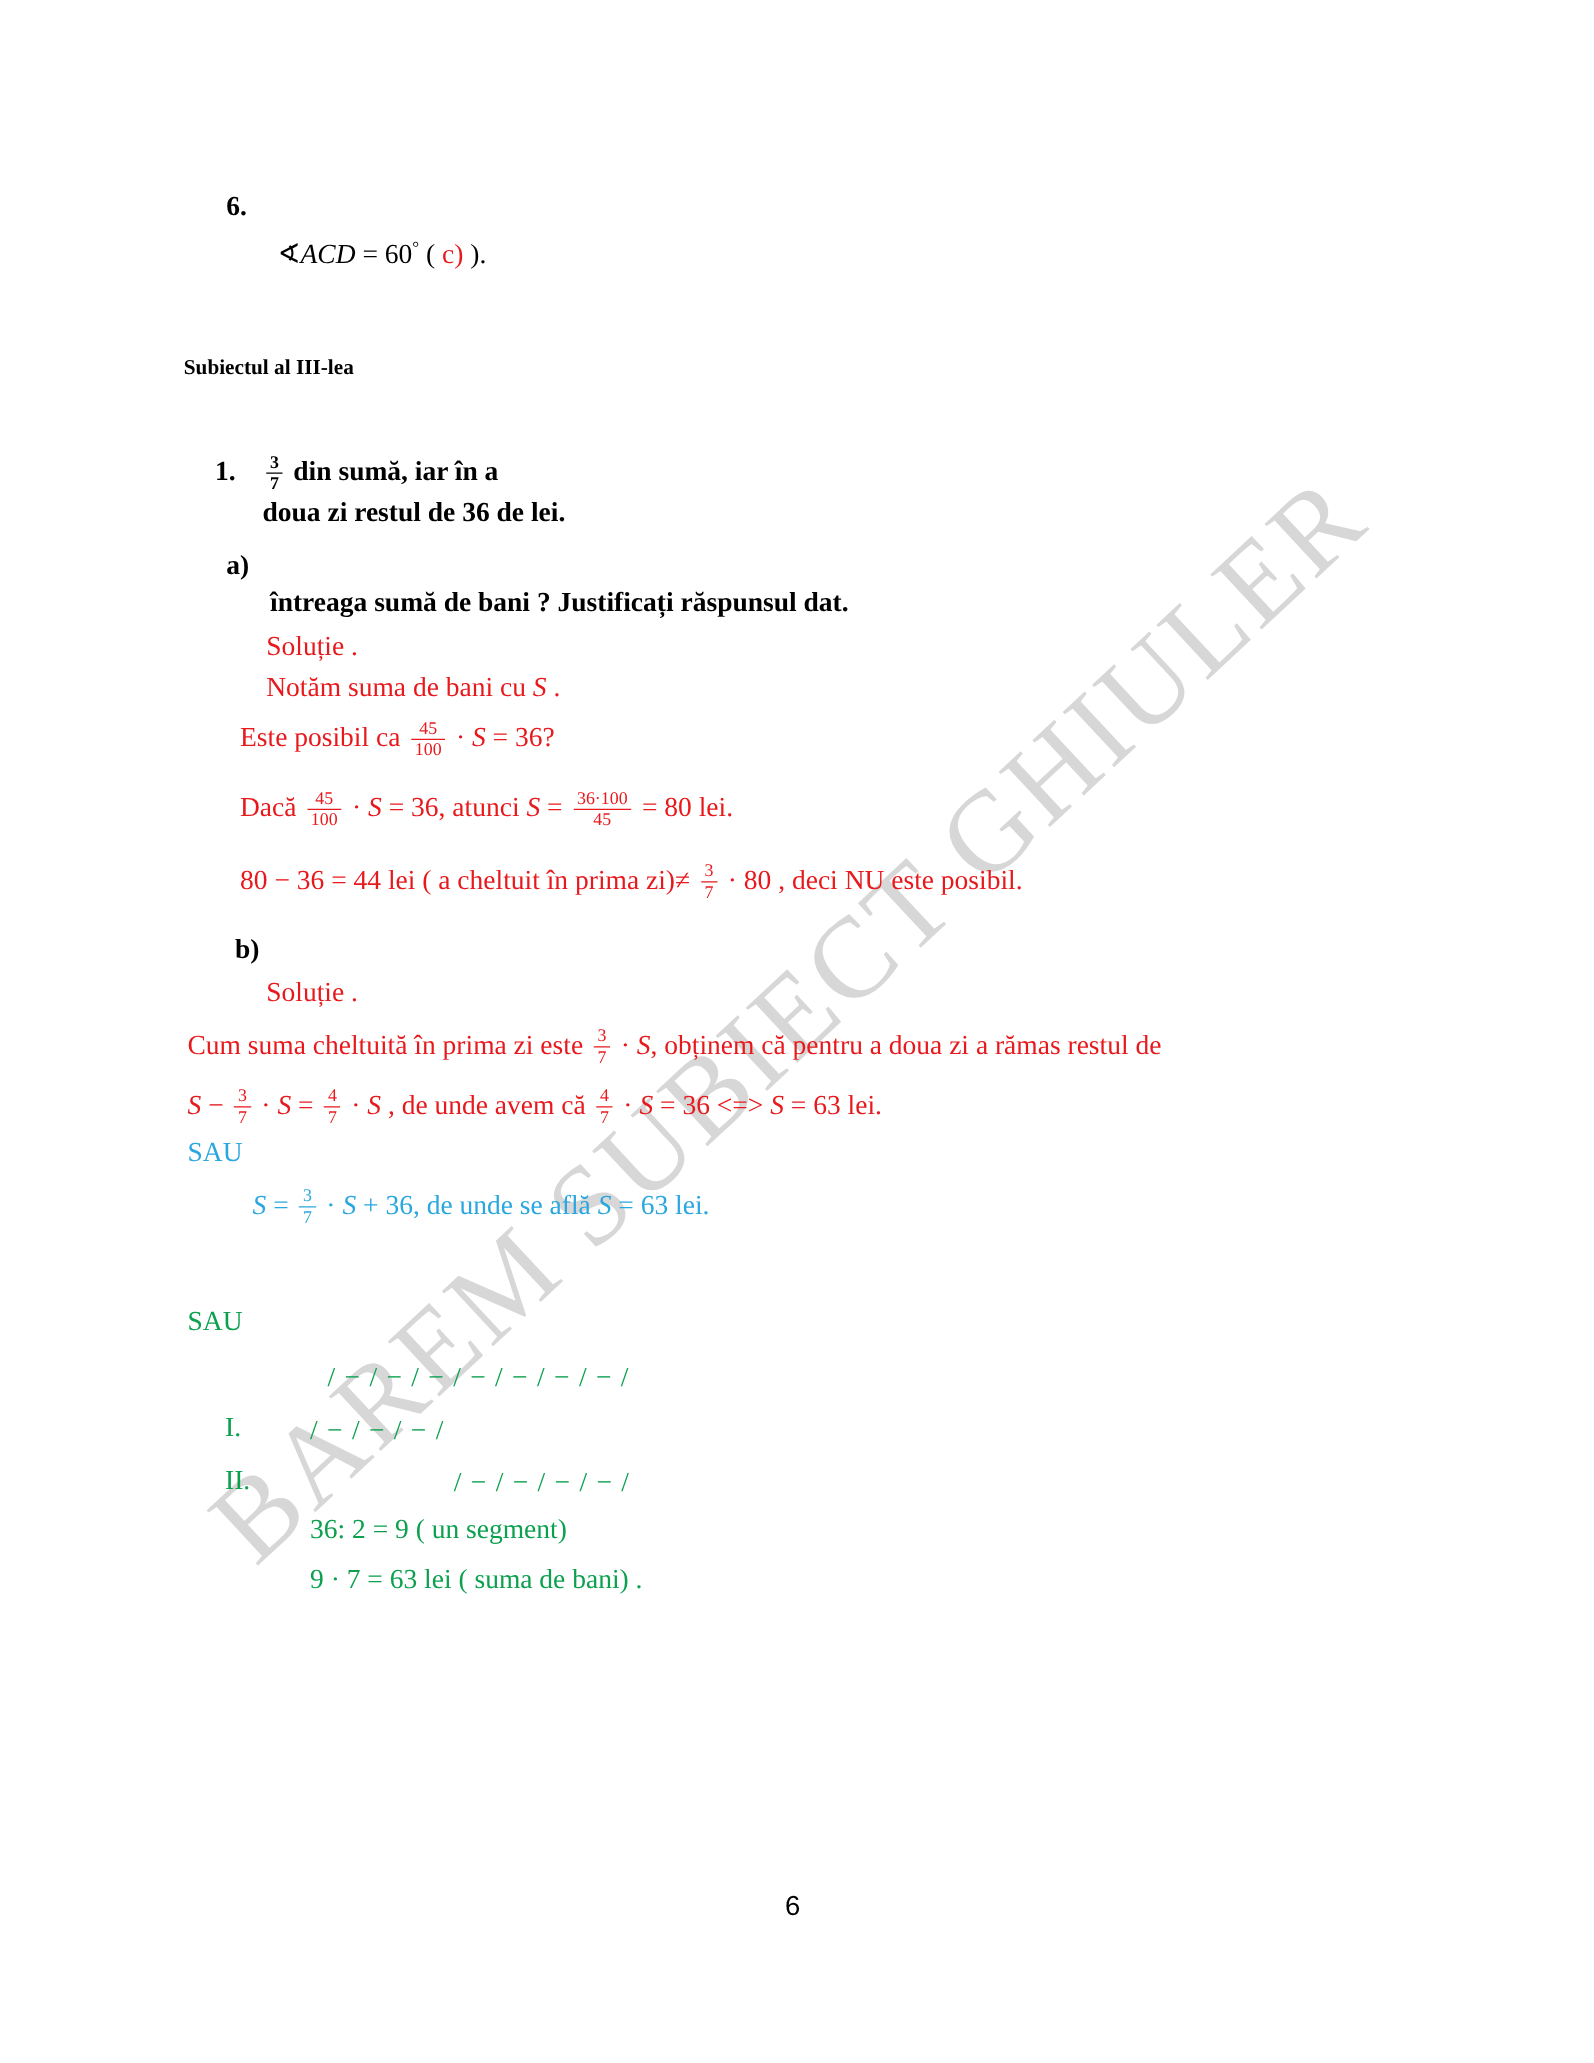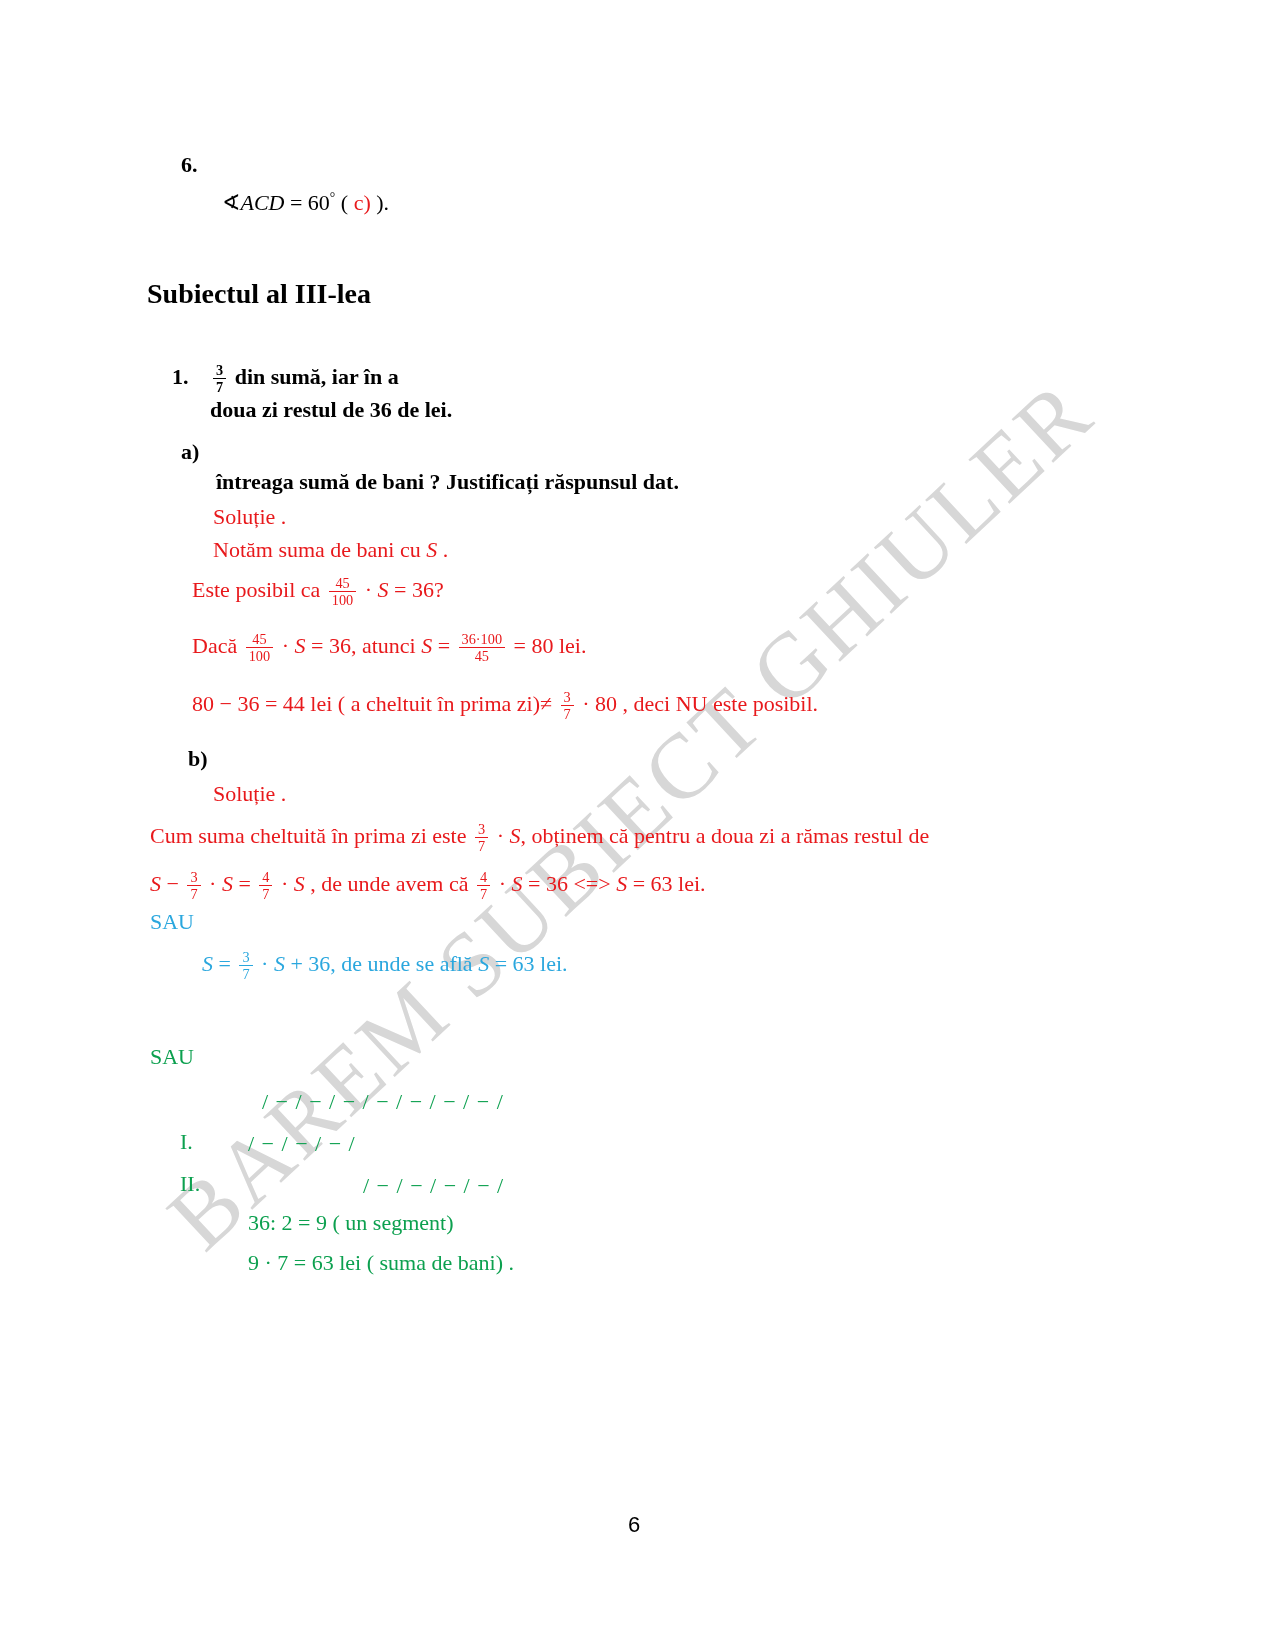--- a/index.html
+++ b/index.html
@@ -11,21 +11,21 @@
     font-size:22px;color:#000;
     overflow:hidden;
   }
   .abs{position:absolute;white-space:nowrap;z-index:2;line-height:30px;}
   .bold{font-weight:bold;}
   .it{font-style:italic;}
   .red{color:#e8191c;}
   .blue{color:#2aa7de;}
   .green{color:#0ca04f;}
   .math{line-height:52px;}
-  .heading{font-size:28px;font-weight:bold;}
+  .heading{font-size:17px;font-weight:bold;}
   .frac{
     display:inline-block;vertical-align:middle;
     text-align:center;font-size:0.65em;line-height:1.12;
     margin:0 3px;
   }
   .frac .num{display:block;padding:0 3px;}
   .frac .den{display:block;border-top:1.4px solid currentColor;padding:0 3px;}
   sup{font-size:0.62em;}
   .watermark{
     position:absolute;left:630px;top:815px;

